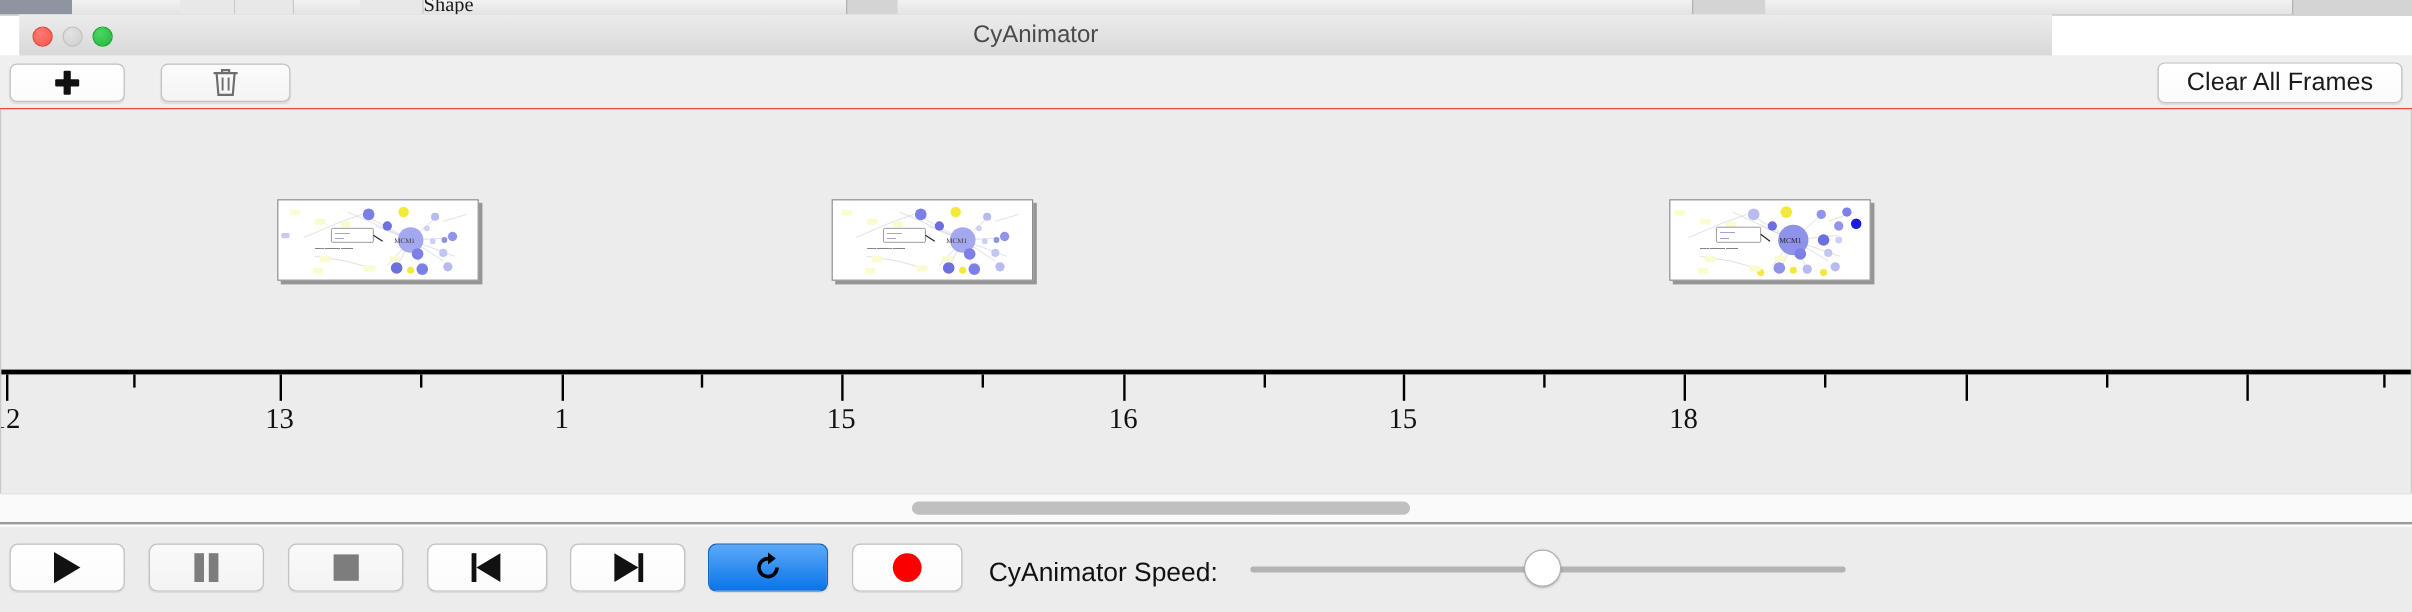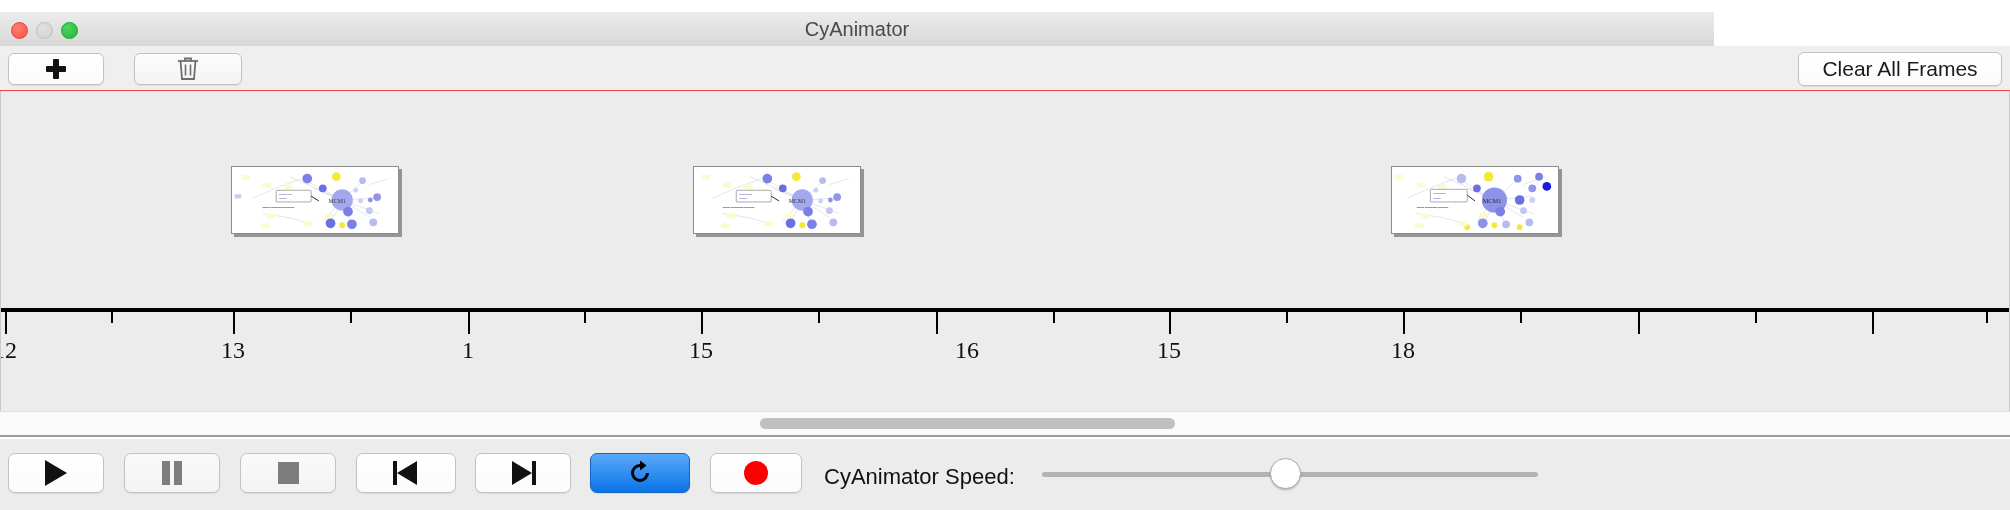--- a/index.html
+++ b/index.html
@@ -30,24 +30,23 @@
   .bg-strip .bg-text {
     position:absolute; left:353px; top:-6px; font-size:17px; color:#1a1a1a;
     font-family:"Liberation Serif", serif; white-space:nowrap;
   }
   .bg-strip .bg-tab {
     position:absolute; top:0; height:12px; width:42px; background:#d4d4d4; border-left:1px solid #b0b0b0;
   }
 
   
   .titlebar {
-    position: absolute; left: 0; top: 12px; width: 1694px; height: 34px;
+    position: absolute; left: 16px; top: 12px; width: 1694px; height: 34px;
     background: linear-gradient(#ececec, #d8d8d8);
     border-bottom: 1px solid #b5b5b5;
-    padding-left: 20px;
   }
   .traffic {
     position: absolute; top: 10px; display: flex; gap: 8px; left: 11px;
   }
   .tl { width: 15px; height: 15px; border-radius: 50%; display: block; }
   .tl.close  { background: radial-gradient(circle at 35% 30%, #ff7b72, #f6554a); border: 1px solid #e0453c; }
   .tl.min    { background: radial-gradient(circle at 35% 30%, #e2e2e2, #cfcfcf); border: 1px solid #c0c0c0; }
   .tl.max    { background: radial-gradient(circle at 35% 30%, #4fd463, #1fb93a); border: 1px solid #18a432; }
   .win-title {
     position: absolute; left: 0; top: 0; width: 100%; height: 34px;
@@ -190,20 +189,30 @@
     position: absolute; left: 228px; top: -13px; width: 29px; height: 29px;
     border-radius: 50%; background: #ffffff; border: 1px solid #b0b0b0;
     box-shadow: 0 1px 2px rgba(0,0,0,.25);
   }
 </style>
 </head>
 <body>
 
 <div id="app">
 
+  <div class="bg-strip">
+    <div class="bg-dark"></div>
+    <div class="bg-seg" style="left:150px;width:45px;"></div>
+    <div class="bg-seg" style="left:196px;width:48px;"></div>
+    <div class="bg-seg" style="left:300px;width:52px;"></div>
+    <div class="bg-text">Shape</div>
+    <div class="bg-tab" style="left:705px;"></div>
+    <div class="bg-tab" style="left:1410px;width:60px;"></div>
+    <div class="bg-tab" style="left:1910px;width:100px;"></div>
+  </div>
 
   <div class="titlebar">
     <div class="traffic">
       <span class="tl close"></span>
       <span class="tl min"></span>
       <span class="tl max"></span>
     </div>
     <div class="win-title">CyAnimator</div>
   </div>
 
@@ -374,21 +383,21 @@
     <div class="tick minor" style="left:1519px;"></div>
     <div class="tick major" style="left:1637px;"></div>
     <div class="tick minor" style="left:1754px;"></div>
     <div class="tick major" style="left:1871px;"></div>
     <div class="tick minor" style="left:1985px;"></div>
 
     <div class="tick-label" style="left:4px;">12</div>
     <div class="tick-label" style="left:232px;">13</div>
     <div class="tick-label" style="left:467px;">1</div>
     <div class="tick-label" style="left:700px;">15</div>
-    <div class="tick-label" style="left:935px;margin-left:31px;">16</div>
+    <div class="tick-label" style="left:935px;">16</div>
     <div class="tick-label" style="left:1168px;">15</div>
     <div class="tick-label" style="left:1402px;">18</div>
 
   </div>
 
   <div class="hscroll">
     <div class="hscroll-thumb"></div>
   </div>
 
   <div class="playerbar">

